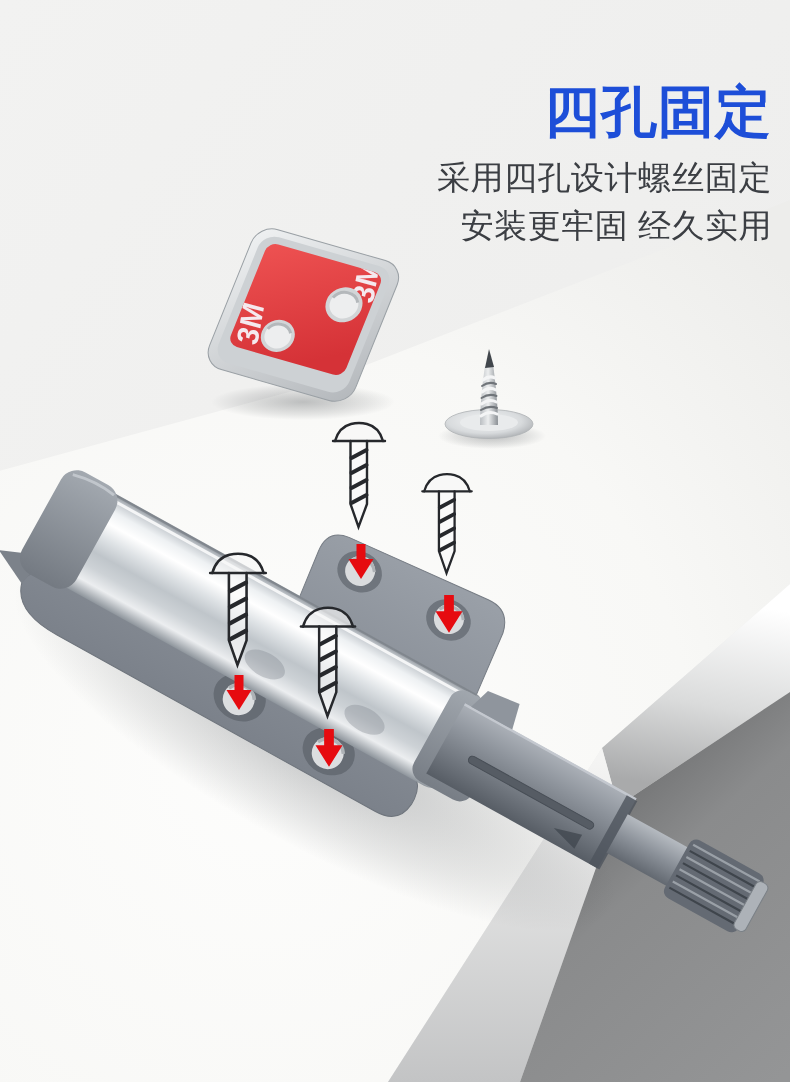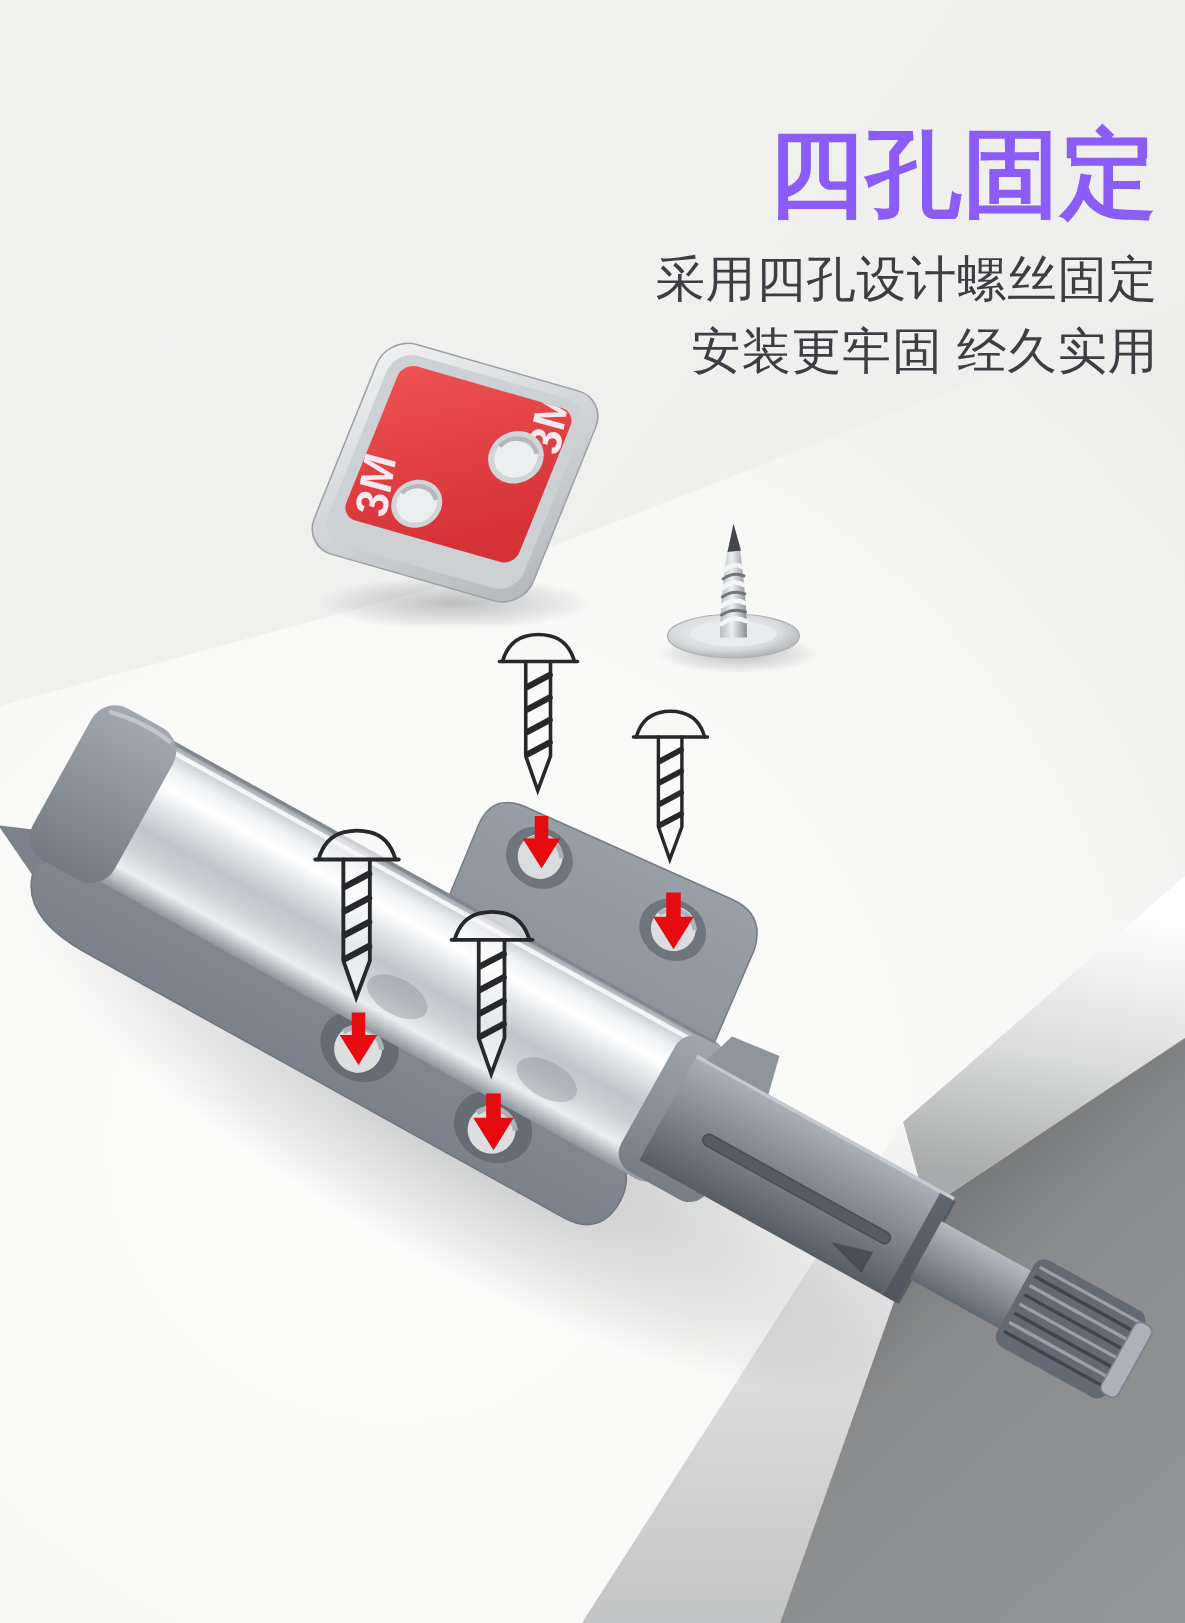--- a/index.html
+++ b/index.html
@@ -6,22 +6,22 @@
   .stage{
     position:relative;
     width:790px;height:1082px;
     overflow:hidden;
     background:#f0f0ee;
     font-family:"Liberation Sans","DejaVu Sans",sans-serif;
   }
   .scene{position:absolute;inset:0;display:block;}
   .headline{position:absolute;right:18px;top:84px;text-align:right;z-index:5;}
   .headline .title{
-    font-size:64px;font-weight:700;line-height:1;
-    color:#8b5cf6;letter-spacing:1px;white-space:nowrap;
+    font-size:56px;font-weight:700;line-height:1;
+    color:#1d4ed8;letter-spacing:1px;white-space:nowrap;
   }
   .headline .sub{
     font-size:33px;font-weight:500;color:#3b3e43;
     letter-spacing:0.5px;white-space:nowrap;line-height:1;
   }
   .headline .sub1{margin-top:21px;}
   .headline .sub2{margin-top:15px;text-align:right;}
   .pad-brand{
     font-family:"Liberation Sans","DejaVu Sans",sans-serif;
     font-weight:bold;font-style:italic;

